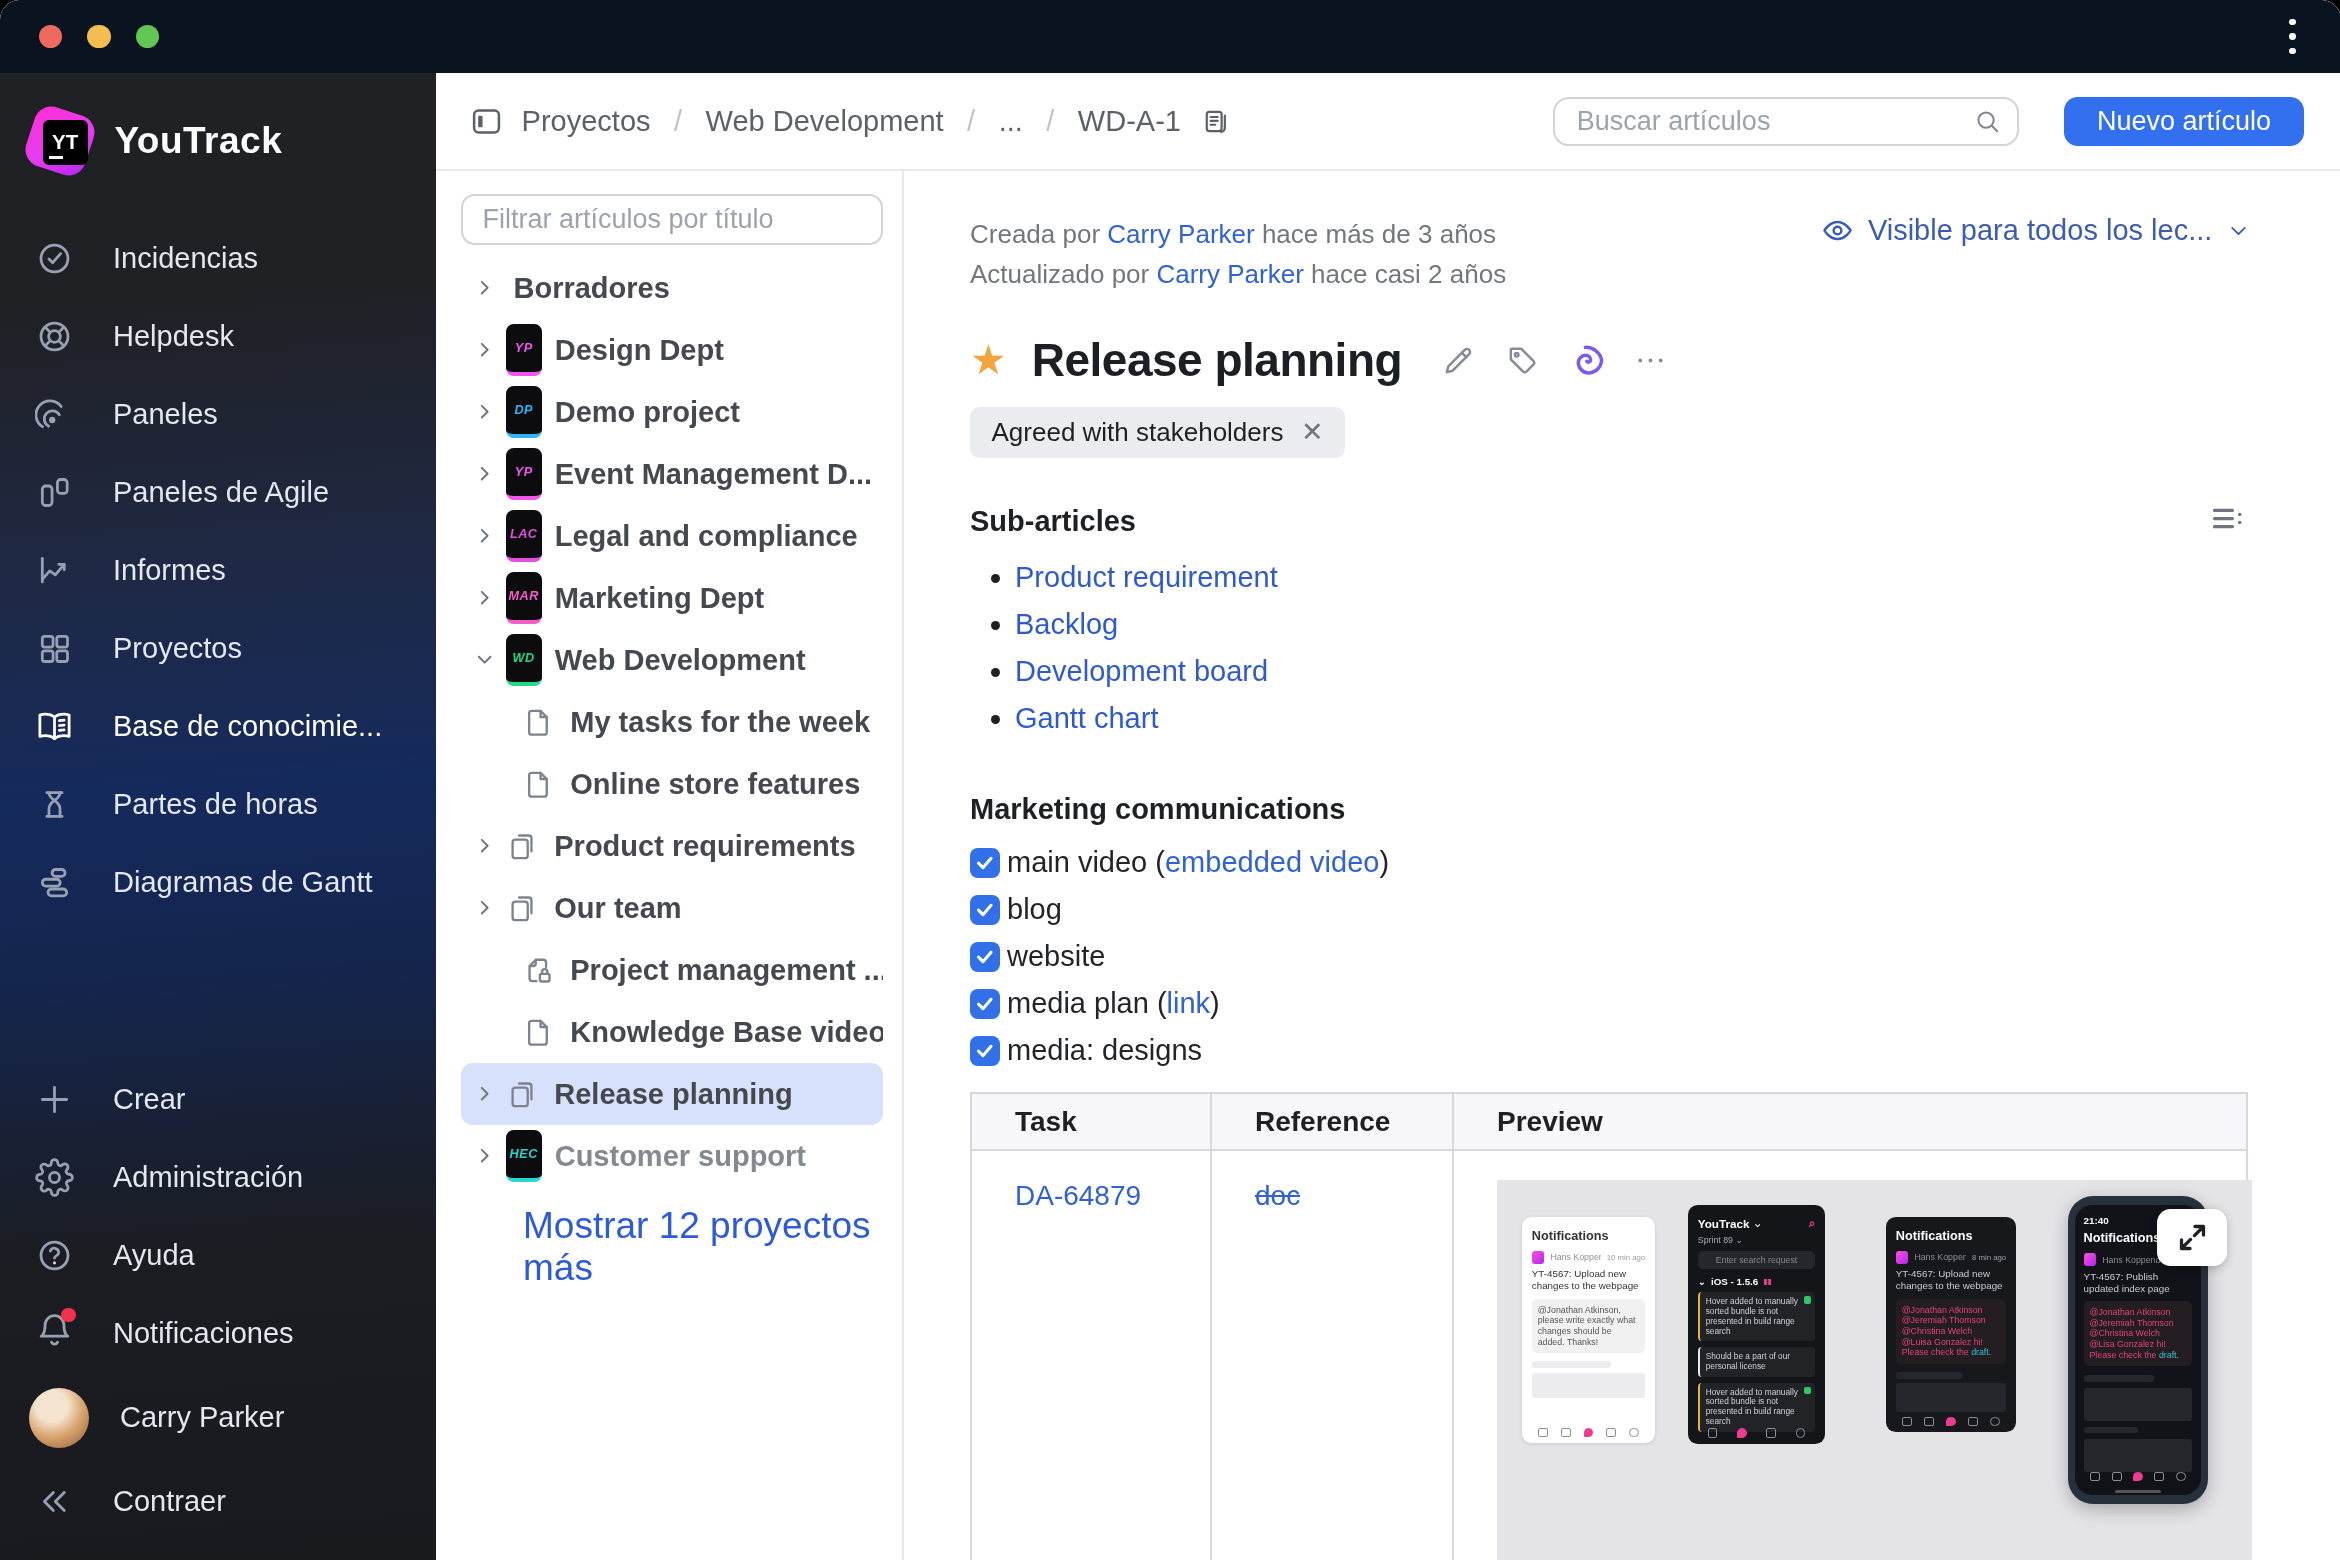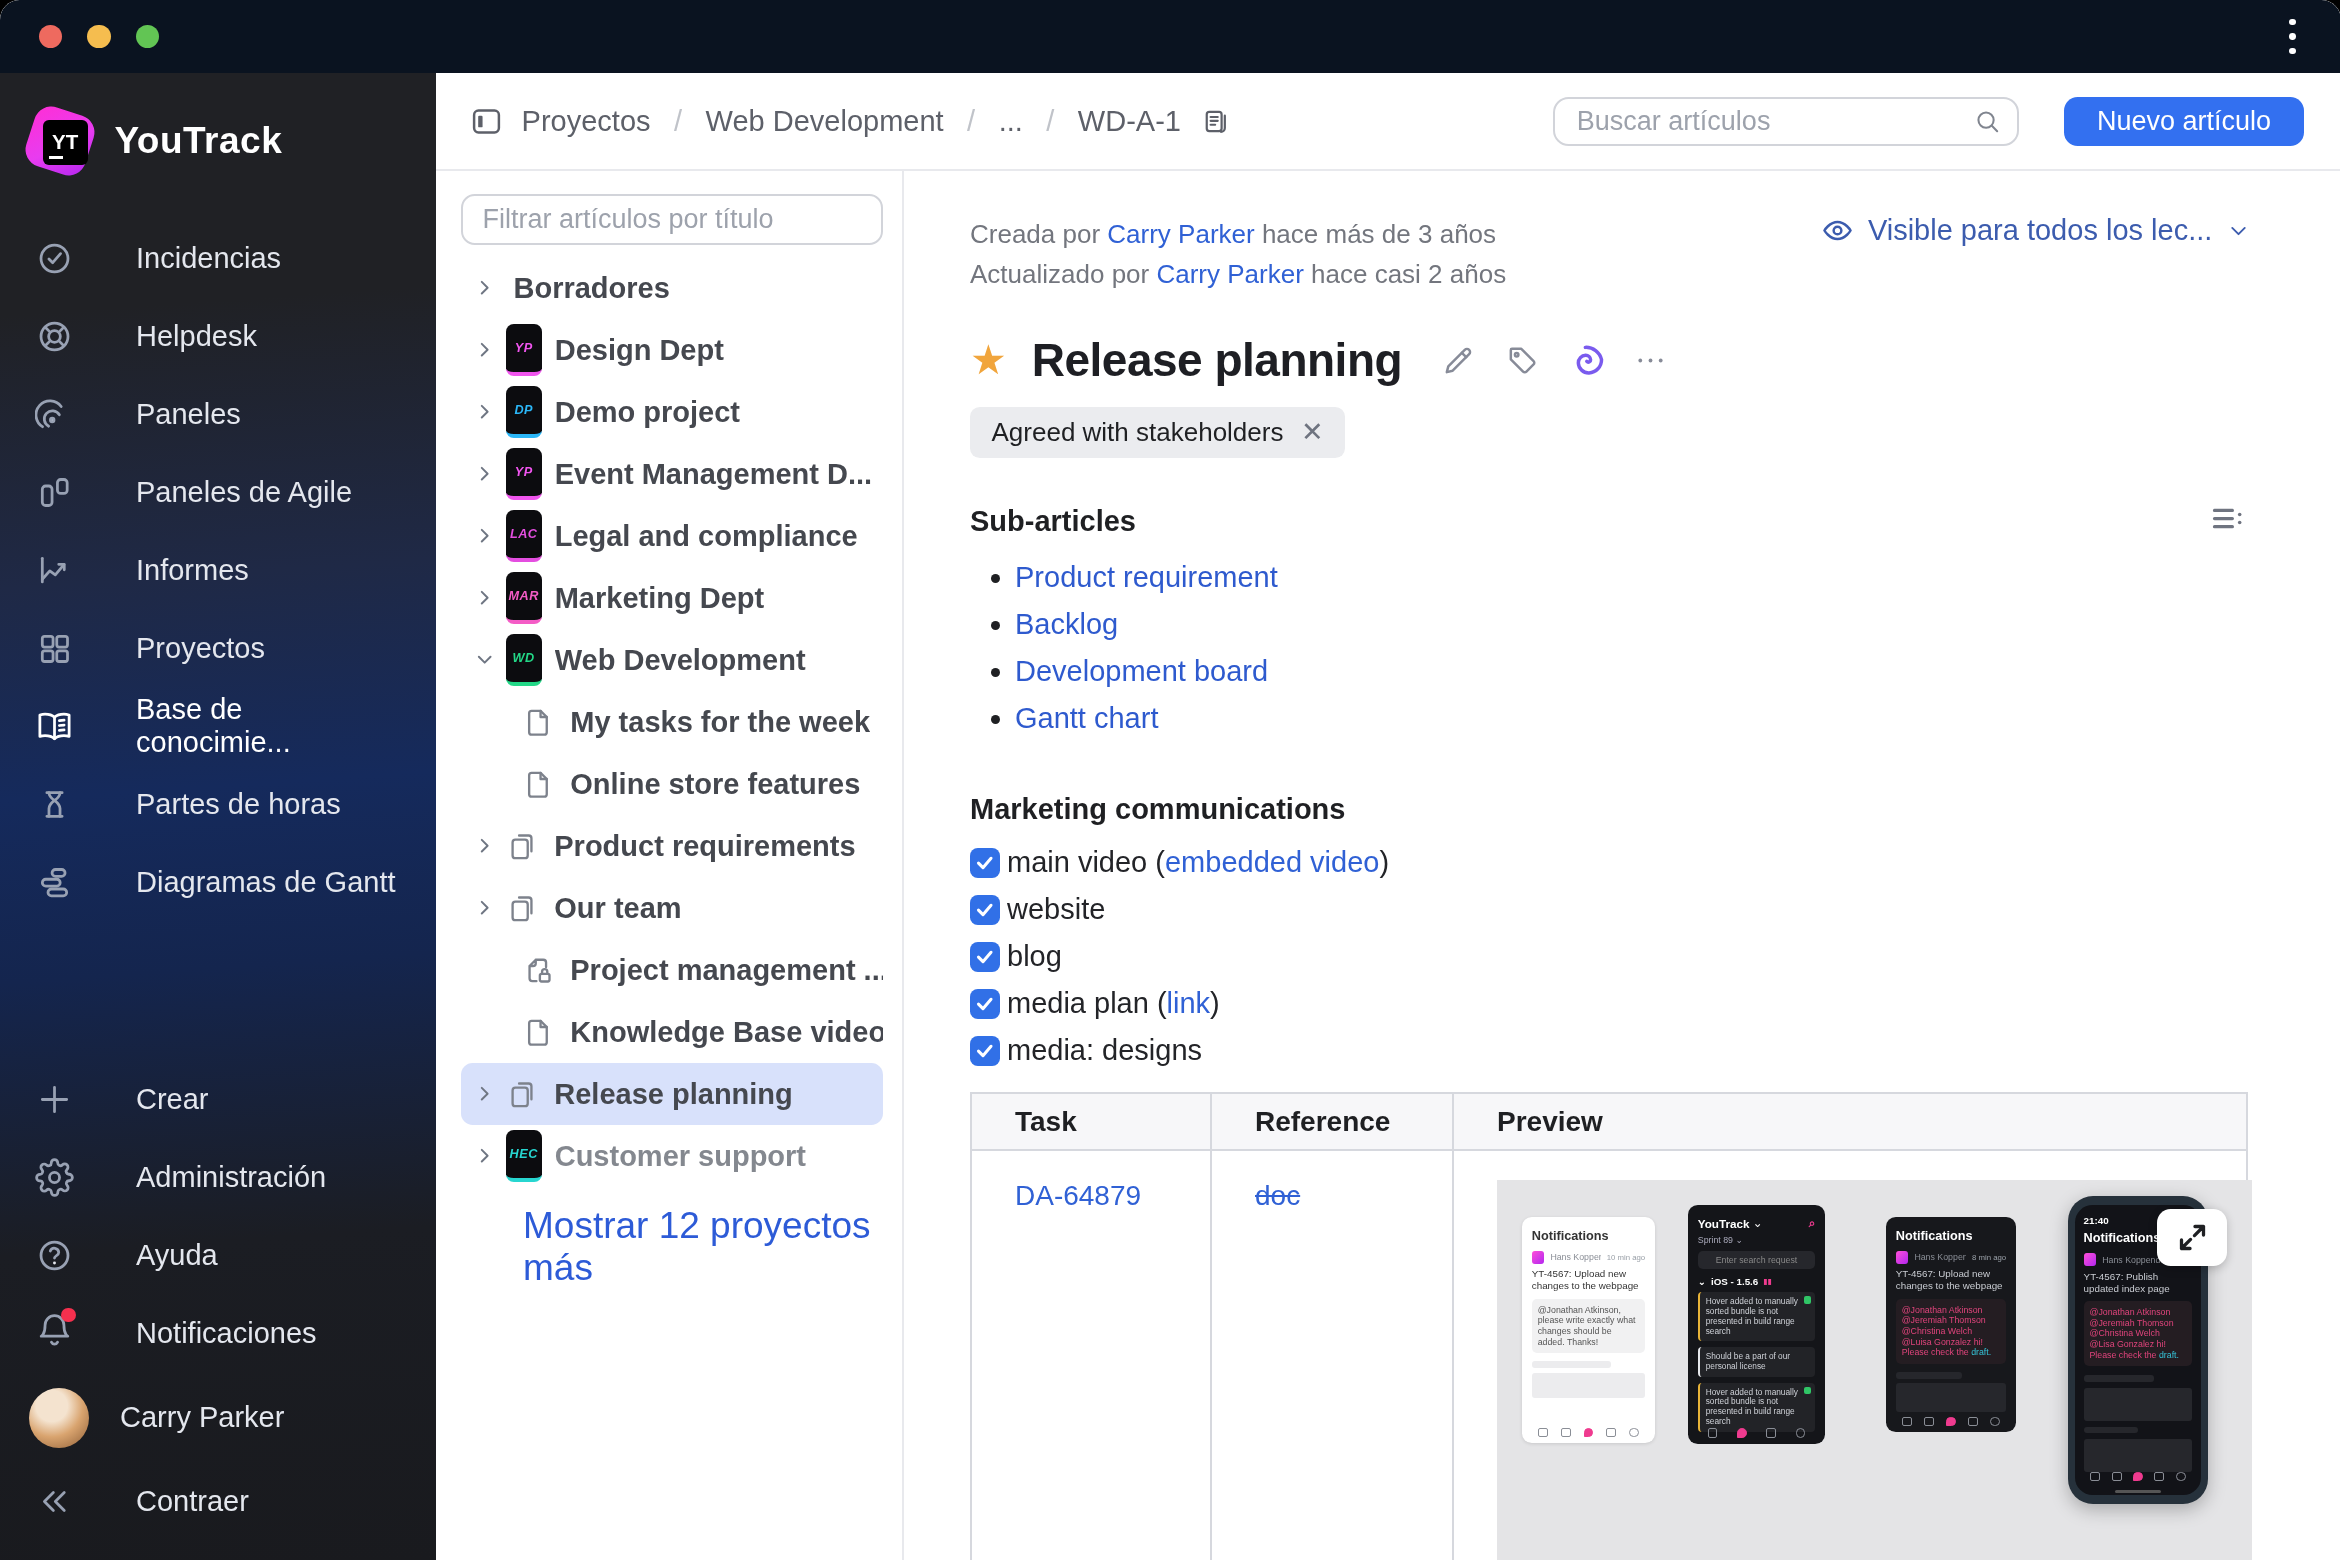--- a/index.html
+++ b/index.html
@@ -26,21 +26,21 @@
          background:linear-gradient(176deg,#202125 0%,#202125 16%,#1f2946 34%,#152a5c 48%,#14254e 60%,#1b1d23 78%,#191a1e 100%); }
   .logo-row { display:flex; align-items:center; gap:23.4px; padding:13.7px 29px 47px; }
   .logo-mark { position:relative; width:62px; height:62px; flex:0 0 62px; }
   .logo-blob { position:absolute; inset:0; background:linear-gradient(135deg,#ff2ed4,#e83cf0 55%,#b327f0);
                border-radius:17.6px; transform:rotate(18deg); }
   .logo-badge { position:absolute; left:13.7px; top:9.8px; width:45px; height:45px; background:#000;
                 border-radius:5.9px; color:#fff; font-size:20.5px; font-weight:bold;
                 display:flex; align-items:center; justify-content:center; }
   .logo-badge::after { content:""; position:absolute; left:6.8px; bottom:5.9px; width:13.7px; height:2.9px; background:#fff; }
   .logo-text { color:#fff; font-size:37px; font-weight:700; letter-spacing:0.5px; }
-  .nav-item { display:flex; align-items:center; gap:62px; height:78px; padding:0 35px;
+  .nav-item { display:flex; align-items:center; gap:39px; height:78px; padding:0 35px;
               font-size:29px; color:#e4e7ee; cursor:pointer; }
   .nav-item svg { width:39px; height:39px; stroke:#98a1b3; fill:none; stroke-width:1.7;
                   stroke-linecap:round; stroke-linejoin:round; flex:0 0 39px; }
   .nav-item.active { color:#fff; }
   .nav-item.active svg { stroke:#fff; }
   .nav-spacer { flex:1; }
   .bell-wrap { position:relative; }
   .bell-dot { position:absolute; right:-2px; top:-2.9px; width:14.6px; height:14.6px; border-radius:50%; background:#f5304e; }
   .user-row { display:flex; align-items:center; gap:31px; height:90px; padding:0 29px; font-size:29px; color:#e4e7ee; cursor:pointer;}
   .avatar { width:60px; height:60px; border-radius:50%; flex:0 0 60px;
@@ -598,29 +598,29 @@
                   </svg>
                 </span>
               <span><span>main video (</span><a>embedded video</a><span>)</span></span>
             </div>
             <div class="check-row">
               <span class="checkbox">
                   <svg viewBox="0 0 24 24">
                     <path d="M5 12.5l5 5 9-10.5"></path>
                   </svg>
                 </span>
-              <span><span>website</span></span>
+              <span><span>blog</span></span>
             </div>
             <div class="check-row">
               <span class="checkbox">
                   <svg viewBox="0 0 24 24">
                     <path d="M5 12.5l5 5 9-10.5"></path>
                   </svg>
                 </span>
-              <span><span>blog</span></span>
+              <span><span>website</span></span>
             </div>
             <div class="check-row">
               <span class="checkbox">
                   <svg viewBox="0 0 24 24">
                     <path d="M5 12.5l5 5 9-10.5"></path>
                   </svg>
                 </span>
               <span><span>media plan (</span><a>link</a><span>)</span></span>
             </div>
             <div class="check-row">

